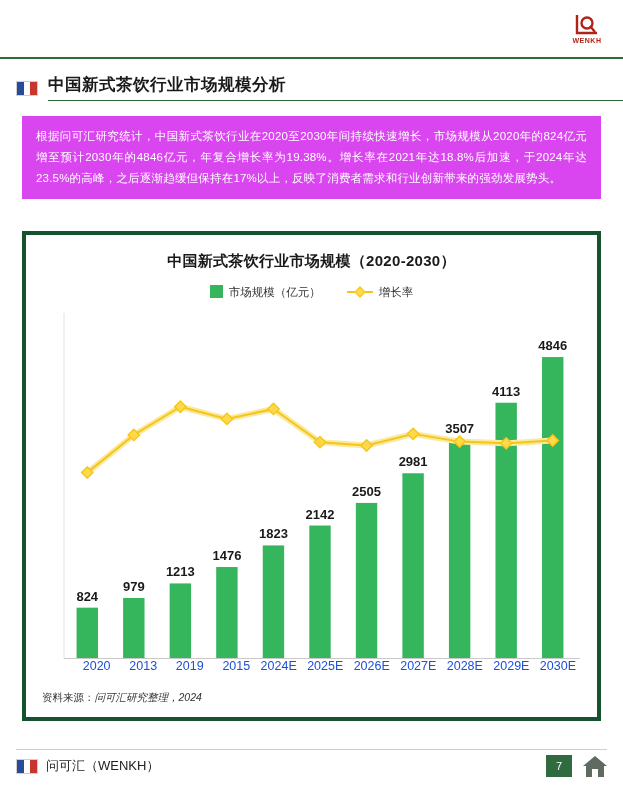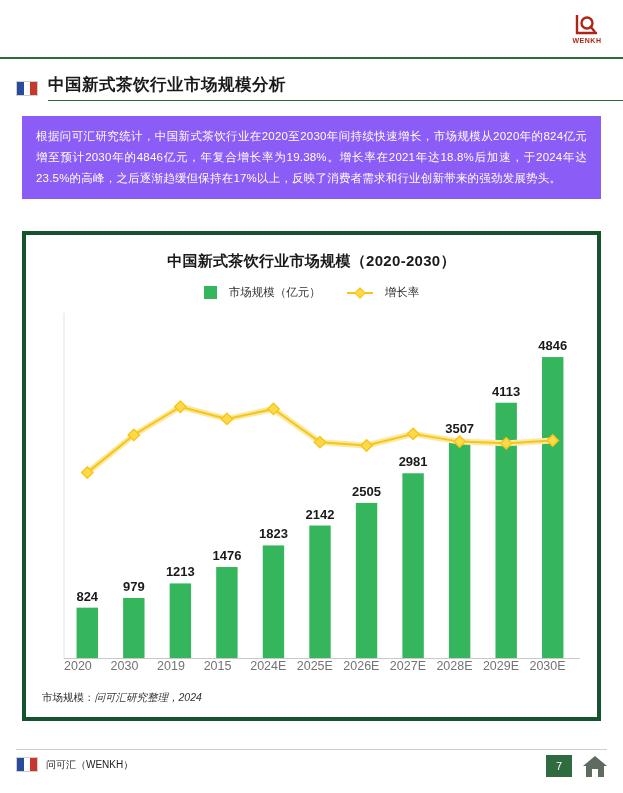--- a/index.html
+++ b/index.html
@@ -88,21 +88,21 @@
     line-height: 1.1;
   }
 
   
   .summary-box {
     position: absolute;
     left: 22px;
     top: 116px;
     width: 579px;
     box-sizing: border-box;
-    background: #8b5cf6;
+    background: #d946ef;
     color: #ffffff;
     font-size: 11.5px;
     line-height: 1.82;
     padding: 10px 14px 10px 14px;
     text-align: justify;
     letter-spacing: .2px;
   }
 
   
   .chart-card {
@@ -125,21 +125,21 @@
   }
   .legend {
     display: flex;
     justify-content: center;
     align-items: center;
     gap: 26px;
     margin-top: 14px;
     font-size: 11.5px;
     color: #333;
   }
-  .legend-item { display: flex; align-items: center; gap: 12px; }
+  .legend-item { display: flex; gap: 6px; }
   .legend-swatch-bar {
     width: 13px; height: 13px;
     background: #35b55c;
     display: inline-block;
   }
   .legend-line-wrap {
     width: 26px; height: 13px;
     position: relative;
     display: inline-block;
   }
@@ -171,23 +171,23 @@
   .axis-labels {
     position: absolute;
     left: 18px;
     top: 424px;
     width: 543px;
     height: 26px;
     display: flex;
   }
   .axis-labels div {
     flex: 1;
-    text-align: left;
+    text-align: right;
     font-size: 12.5px;
-    color: #737373;
+    color: #1d4ed8;
     font-weight: 500;
   }
   .axis-line {
     position: absolute;
     left: 38px;
     top: 423px;
     width: 516px;
     height: 1px;
     background: #c9c9c9;
   }
@@ -216,21 +216,21 @@
     height: 1px;
     background: #cfcfcf;
   }
   .footer-brand {
     position: absolute;
     left: 16px;
     top: 16px;
     display: flex;
     align-items: center;
     gap: 8px;
-    font-size: 10px;
+    font-size: 13px;
     color: #222;
   }
   .page-num {
     position: absolute;
     left: 546px;
     top: 14px;
     width: 26px;
     height: 22px;
     background: #2f6b3e;
     color: #fff;
@@ -328,34 +328,34 @@
         <rect x="365.09090909090907" y="120.86666666666667" width="8" height="8" fill="#ffd94a" stroke="#f5c518" stroke-width="1.4" transform="rotate(45 369.09090909090907 124.86666666666667)"></rect>
         <rect x="411.6363636363636" y="128.61333333333334" width="8" height="8" fill="#ffd94a" stroke="#f5c518" stroke-width="1.4" transform="rotate(45 415.6363636363636 132.61333333333334)"></rect>
         <rect x="458.1818181818182" y="130.27333333333334" width="8" height="8" fill="#ffd94a" stroke="#f5c518" stroke-width="1.4" transform="rotate(45 462.1818181818182 134.27333333333334)"></rect>
         <rect x="504.72727272727275" y="127.50666666666666" width="8" height="8" fill="#ffd94a" stroke="#f5c518" stroke-width="1.4" transform="rotate(45 508.72727272727275 131.50666666666666)"></rect>
       </svg>
   </div>
 
   <div class="axis-line"></div>
   <div class="axis-labels" id="xlabels" style="padding-left: 20px; padding-right: 11px; box-sizing: border-box;">
       <div>2020</div>
-      <div>2030</div>
+      <div>2013</div>
       <div>2019</div>
       <div>2015</div>
       <div>2024E</div>
       <div>2025E</div>
       <div>2026E</div>
       <div>2027E</div>
       <div>2028E</div>
       <div>2029E</div>
       <div>2030E</div>
     </div>
 
   <div class="source-note">
-    <span>市场规模：</span><em>问可汇研究整理，2024</em>
+    <span>资料来源：</span><em>问可汇研究整理，2024</em>
   </div>
 </div>
 
 <div class="footer">
   <div class="footer-line"></div>
   <div class="footer-brand">
     <span class="flag-icon" style="margin-left:0;margin-right:0;">
       <i class="b"></i>
         <i class="w"></i>
         <i class="r"></i>

